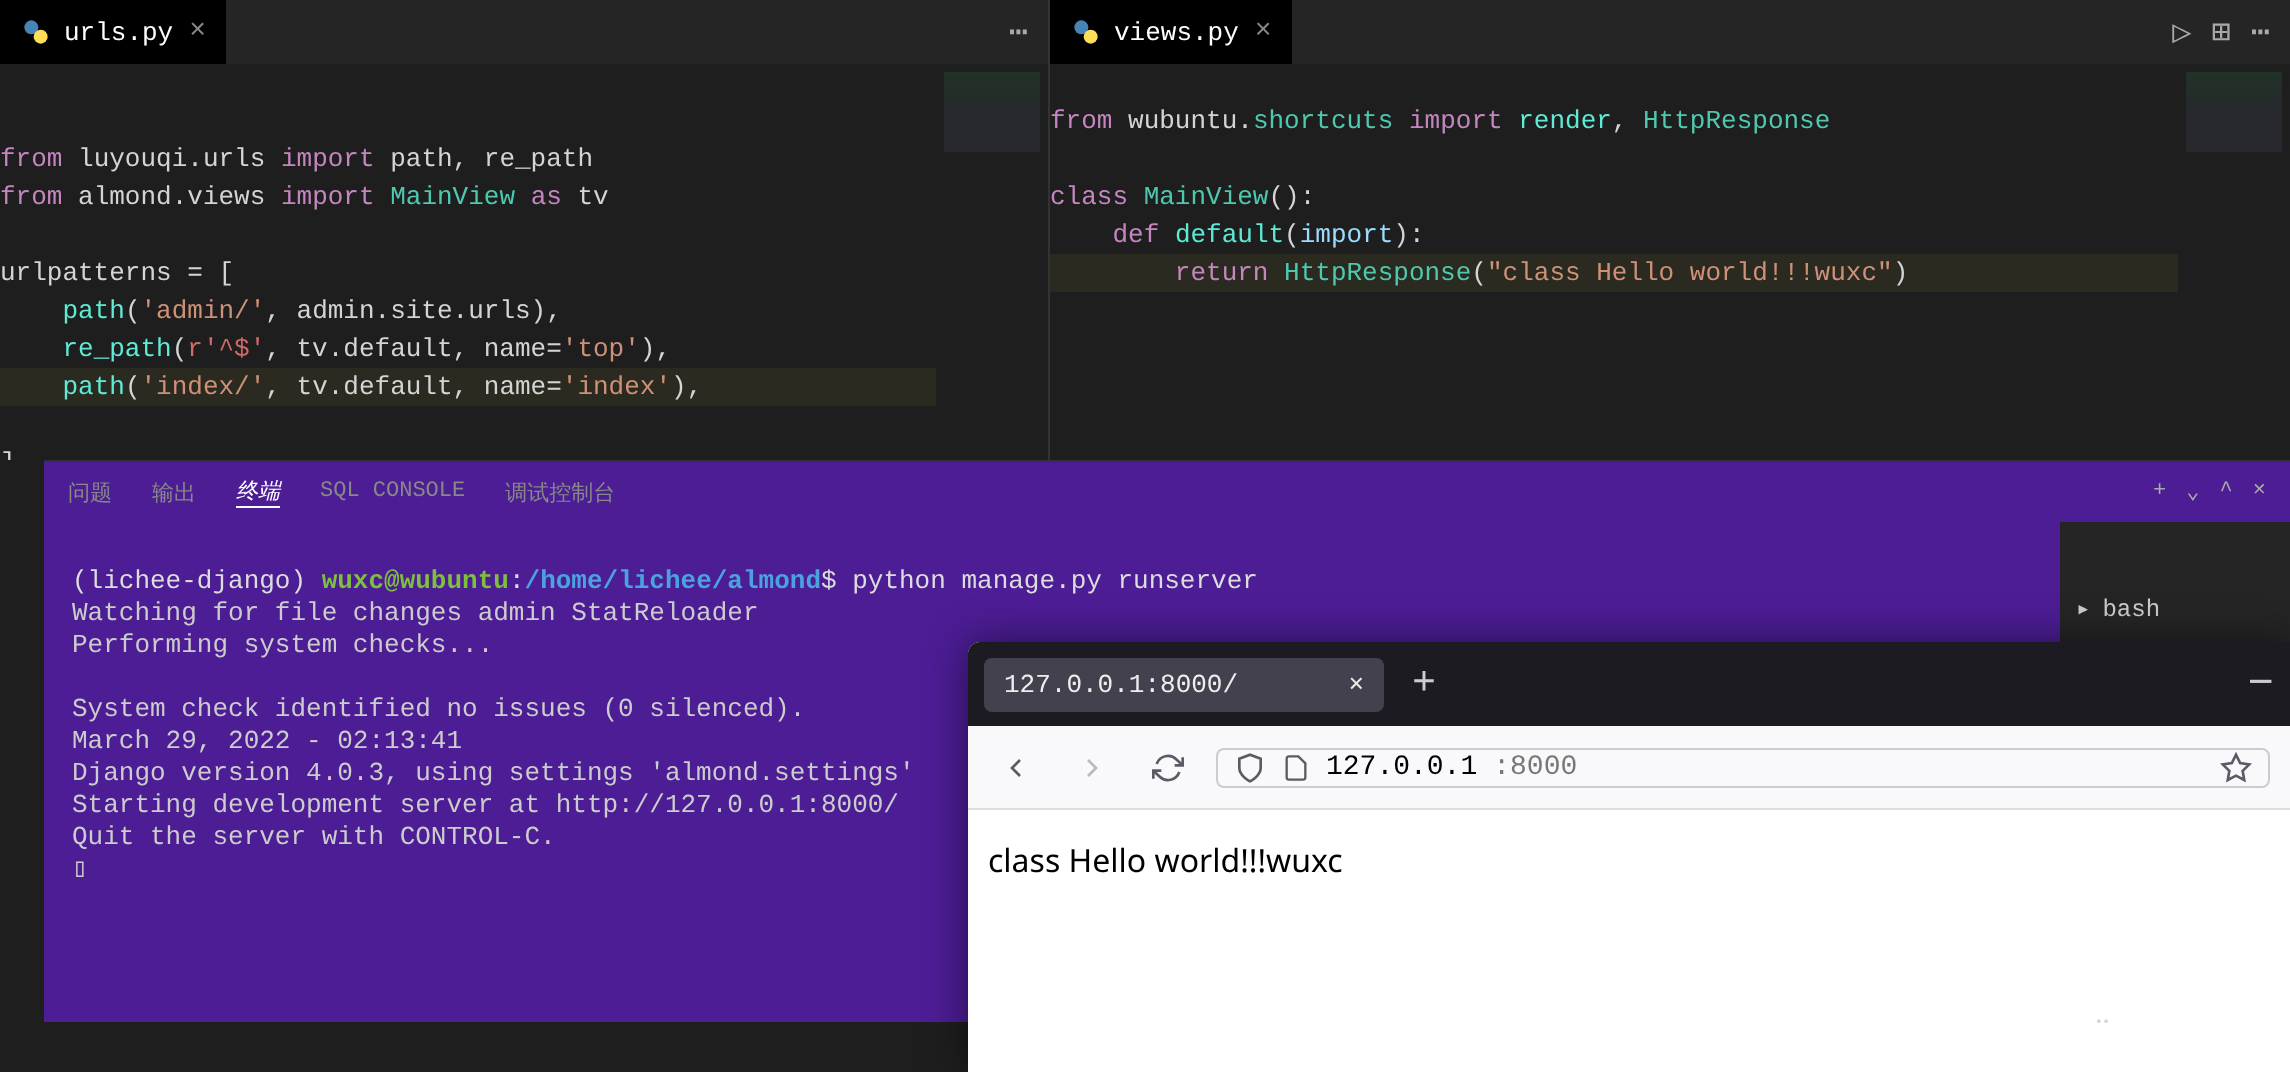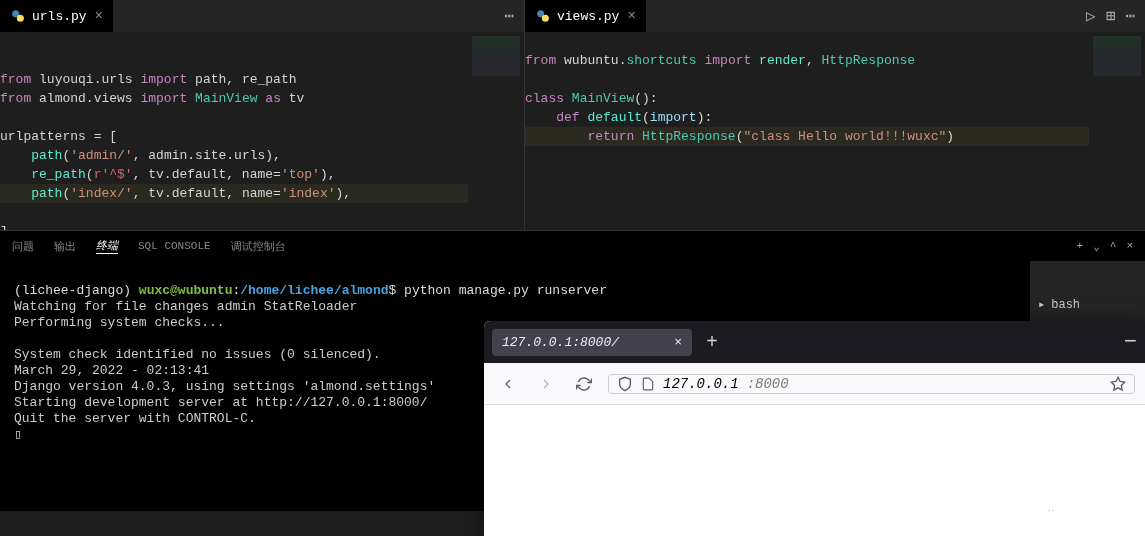--- a/index.html
+++ b/index.html
@@ -15,30 +15,30 @@
   .tabs .actions { margin-left:auto; display:flex; gap:10px; padding-right:10px; color:#aaa; }
   .editor { display:flex; background:#1e1e1e; font-size:13px; line-height:19px; position:relative; height:198px; }
   .gutter { width:52px; text-align:right; color:#858585; padding-right:14px; user-select:none; }
   .code { flex:1; white-space:pre; overflow:hidden; }
   .minimap { width:56px; background:#1e1e1e; opacity:.5; }
   .minimap .mm { margin:4px; height:40px; background:linear-gradient(#3a5,#568,#568); opacity:.3; }
   .hl { background:#2a2a20; display:inline-block; width:100%; }
   .kw { color:#c586c0; } .id { color:#d4d4d4; } .mod { color:#4ec9b0; }
   .fn { color:#5eead4; } .str { color:#ce9178; } .reg { color:#d16969; }
   .prm { color:#9cdcfe; } .cls { color:#4ec9b0; }
-  .panel { clear:both; background:#000000; border-top:1px solid #333; }
+  .panel { clear:both; background:#4c1d95; border-top:1px solid #333;margin-left:22px; }
   .panel-tabs { display:flex; height:30px; align-items:center; font-size:11px; color:#888; padding:0 12px; gap:20px; position:relative; }
   .panel-tabs .ptab.active { color:#fff; border-bottom:1px solid #fff;font-style:italic; }
   .panel-tabs .pactions { margin-left:auto; display:flex; gap:10px; color:#aaa; align-items:center; }
   .terminal { padding:6px 14px; font-size:13px; line-height:16px; white-space:pre; color:#ccc; position:relative; height:250px; }
   .grn { color:#7fbf3f; font-weight:bold; } .blu { color:#4aa3df; font-weight:bold;text-align:right; } .wht { color:#ddd; }
   .term-sidebar { position:absolute; right:0; top:0; width:115px; background:#252526; }
   .term-item { padding:4px 8px; font-size:12px; color:#ccc; display:flex; align-items:center; gap:6px; }
   .term-item.sel { background:#37373d; }
-  .browser { position:absolute; left:484px; top:321px; width:661px; height:215px; background:#fff; border-radius:6px 0 0 0; box-shadow:0 0 20px rgba(0,0,0,.5); overflow:hidden;font-style:italic; }
+  .browser { position:absolute; left:484px; top:321px; width:661px; height:215px; background:#fff; border-radius:6px 0 0 0; box-shadow:0 0 20px rgba(0,0,0,.5); overflow:hidden; }
   .btabs { display:flex; background:#1c1b22; height:42px; align-items:center; padding:0 8px; gap:8px; }
   .btab { background:#42414d; color:#eee; border-radius:4px; padding:6px 10px; font-size:13px; display:flex; align-items:center; gap:12px; min-width:200px; justify-content:space-between; }
   .bplus { color:#ccc; font-size:20px; padding:0 6px; cursor:pointer; }
   .burlbar { display:flex; background:#f9f9fb; height:42px; align-items:center; padding:0 10px; gap:10px; border-bottom:1px solid #ddd; }
   .bbtn { width:28px; height:28px; display:flex; align-items:center; justify-content:center; color:#5b5b66; border-radius:4px; }
   .burl { flex:1; border:1px solid #ccc; border-radius:4px; height:20px; display:flex; align-items:center; padding:0 8px; gap:8px; font-size:14px; color:#333; }
   .burl .host { color:#000; } .burl .port { color:#777; }
   .bcontent { padding:14px 10px; font-family: system-ui, sans-serif; font-size:16px; color:#000; }
   .watermark { position:absolute; right:12px; bottom:12px; display:flex; align-items:center; gap:8px; opacity:.35; color:#fff; font-family:sans-serif; }
   .wm-circle { width:36px; height:36px; border-radius:50%; background:rgba(255,255,255,.2); display:flex; align-items:center; justify-content:center; }
@@ -184,20 +184,23 @@
         </span>
       <span class="host">127.0.0.1</span>
         <span class="port">:8000</span>
       <span style="margin-left:auto">
           <svg width="16" height="16" viewBox="0 0 24 24" fill="none" stroke="#5b5b66" stroke-width="2">
             <polygon points="12 2 15.09 8.26 22 9.27 17 14.14 18.18 21.02 12 17.77 5.82 21.02 7 14.14 2 9.27 8.91 8.26 12 2"></polygon>
           </svg>
         </span>
     </div>
   </div>
+  <div class="bcontent">
+    <span>class Hello world!!!wuxc</span>
+  </div>
 </div>
 
 <div class="watermark">
   <div class="wm-circle">
     <svg width="22" height="22" viewBox="0 0 24 24" fill="#fff">
         <rect x="3" y="14" width="18" height="6" rx="2"></rect>
         <circle cx="7" cy="17" r="1" fill="#888"></circle>
         <circle cx="11" cy="17" r="1" fill="#888"></circle>
         <path d="M6 10a6 6 0 0112 0" stroke="#fff" stroke-width="2" fill="none"></path>
       </svg>

